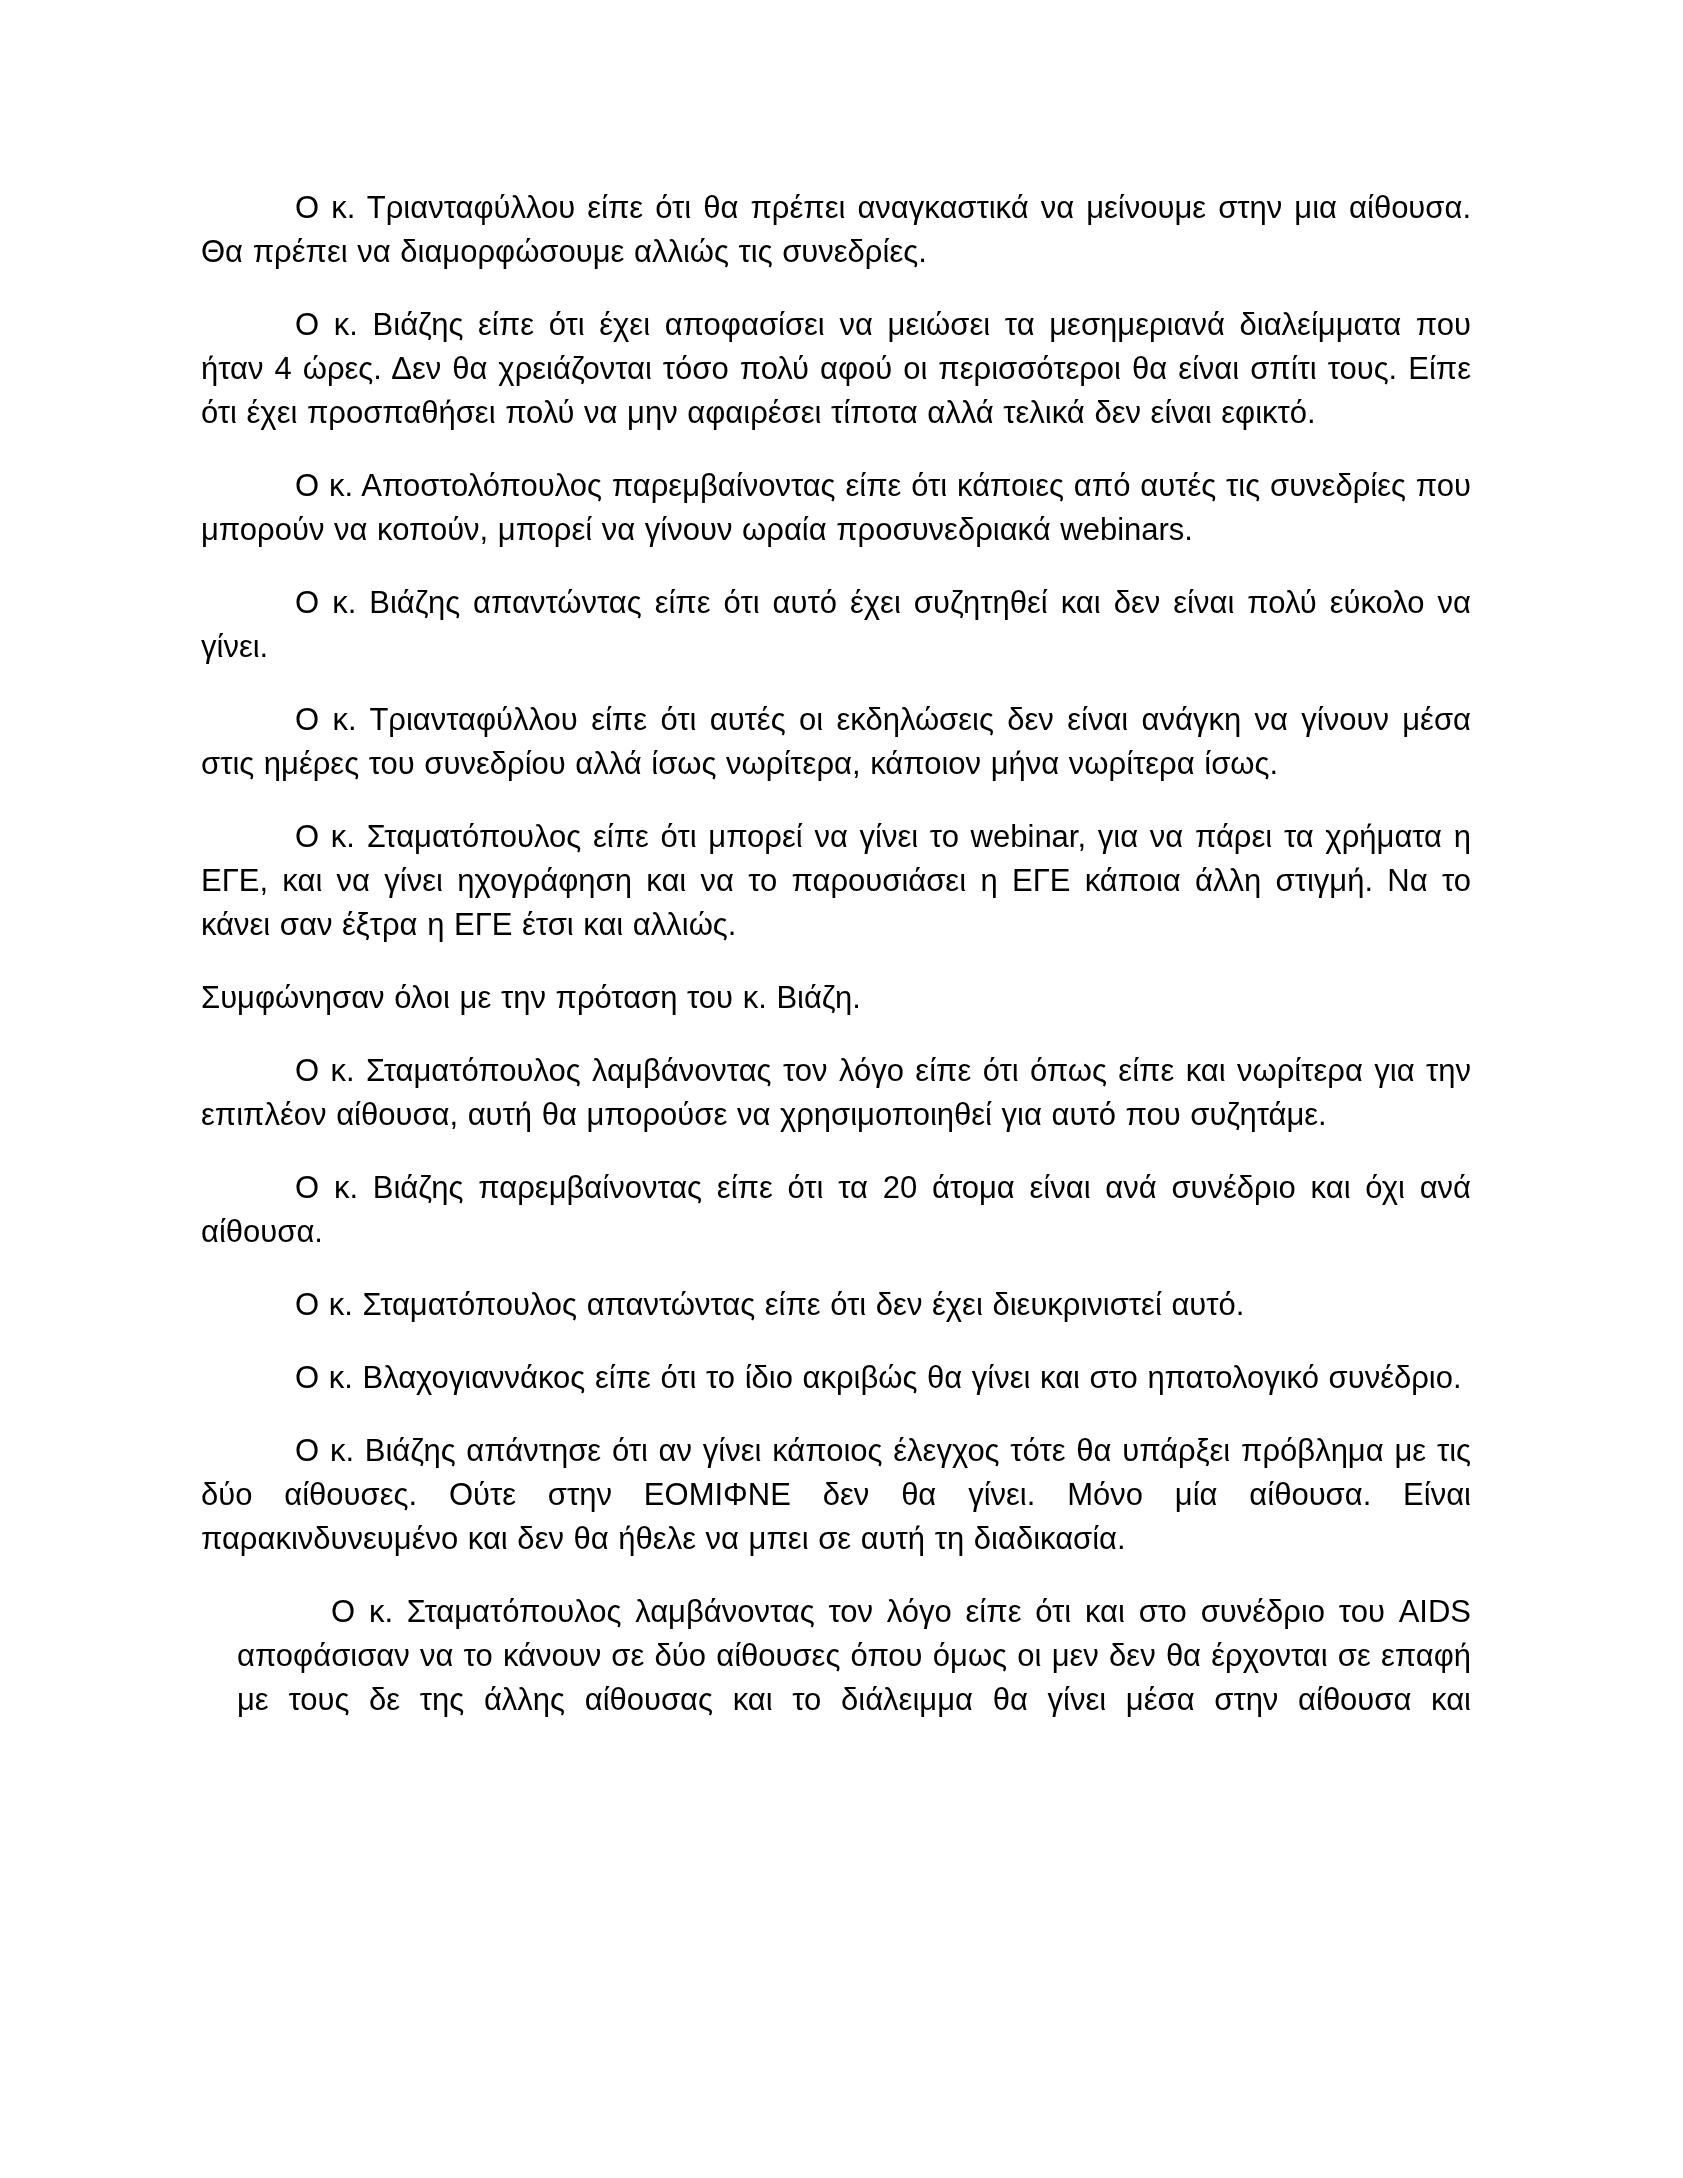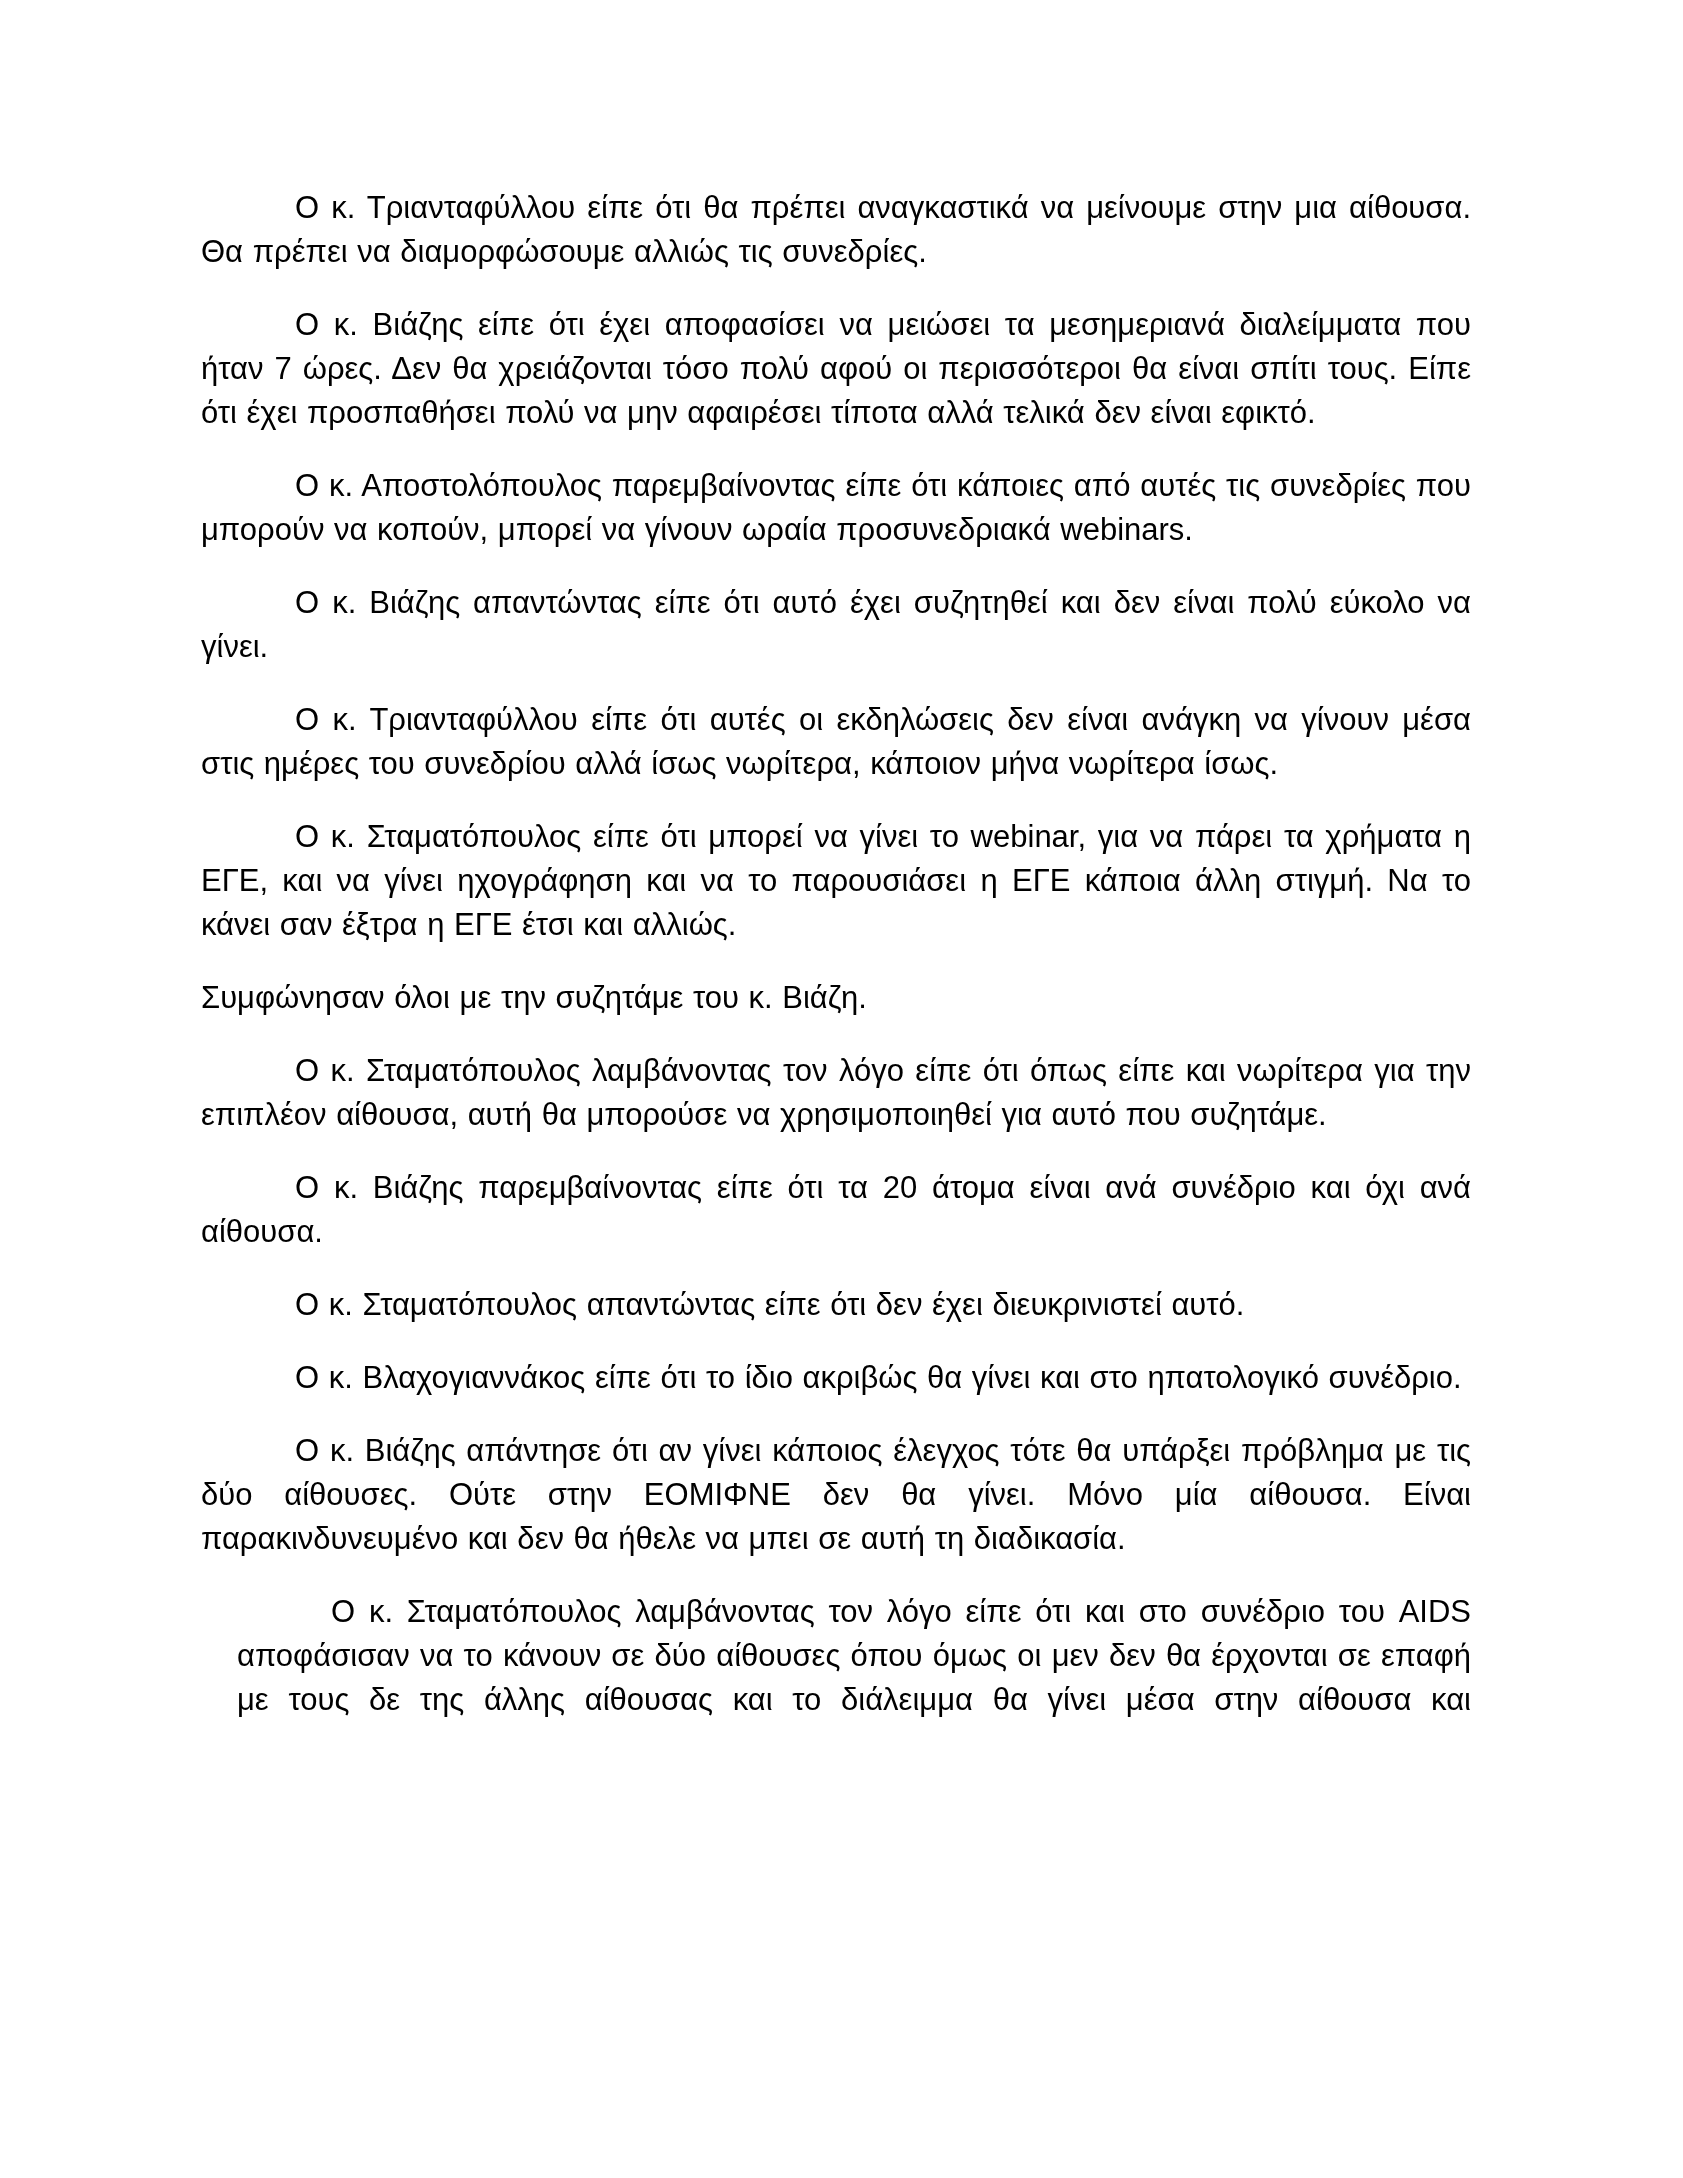--- a/index.html
+++ b/index.html
@@ -44,26 +44,26 @@
     text-align-last: justify;
     margin-left: 36px;
   }
 </style>
 </head>
 <body>
 
 <div class="page">
   <div class="text-block">
     <p>Ο κ. Τριανταφύλλου είπε ότι θα πρέπει αναγκαστικά να μείνουμε στην μια αίθουσα. Θα πρέπει να διαμορφώσουμε αλλιώς τις συνεδρίες.</p>
-    <p>Ο κ. Βιάζης είπε ότι έχει αποφασίσει να μειώσει τα μεσημεριανά διαλείμματα που ήταν 7 ώρες. Δεν θα χρειάζονται τόσο πολύ αφού οι περισσότεροι θα είναι σπίτι τους. Είπε ότι έχει προσπαθήσει πολύ να μην αφαιρέσει τίποτα αλλά τελικά δεν είναι εφικτό.</p>
+    <p>Ο κ. Βιάζης είπε ότι έχει αποφασίσει να μειώσει τα μεσημεριανά διαλείμματα που ήταν 4 ώρες. Δεν θα χρειάζονται τόσο πολύ αφού οι περισσότεροι θα είναι σπίτι τους. Είπε ότι έχει προσπαθήσει πολύ να μην αφαιρέσει τίποτα αλλά τελικά δεν είναι εφικτό.</p>
     <p>Ο κ. Αποστολόπουλος παρεμβαίνοντας είπε ότι κάποιες από αυτές τις συνεδρίες που μπορούν να κοπούν, μπορεί να γίνουν ωραία προσυνεδριακά webinars.</p>
     <p>Ο κ. Βιάζης απαντώντας είπε ότι αυτό έχει συζητηθεί και δεν είναι πολύ εύκολο να γίνει.</p>
     <p>Ο κ. Τριανταφύλλου είπε ότι αυτές οι εκδηλώσεις δεν είναι ανάγκη να γίνουν μέσα στις ημέρες του συνεδρίου αλλά ίσως νωρίτερα, κάποιον μήνα νωρίτερα ίσως.</p>
     <p>Ο κ. Σταματόπουλος είπε ότι μπορεί να γίνει το webinar, για να πάρει τα χρήματα η ΕΓΕ, και να γίνει ηχογράφηση και να το παρουσιάσει η ΕΓΕ κάποια άλλη στιγμή.  Να το κάνει σαν έξτρα η ΕΓΕ έτσι και αλλιώς.</p>
-    <p class="no-indent">Συμφώνησαν όλοι με την συζητάμε του κ. Βιάζη.</p>
+    <p class="no-indent">Συμφώνησαν όλοι με την πρόταση του κ. Βιάζη.</p>
     <p>Ο κ. Σταματόπουλος λαμβάνοντας τον λόγο είπε ότι όπως είπε και νωρίτερα για την επιπλέον αίθουσα, αυτή θα μπορούσε να χρησιμοποιηθεί για αυτό που συζητάμε.</p>
     <p>Ο κ. Βιάζης παρεμβαίνοντας είπε ότι τα 20 άτομα είναι ανά συνέδριο και όχι ανά αίθουσα.</p>
     <p>Ο κ. Σταματόπουλος απαντώντας είπε ότι δεν έχει διευκρινιστεί αυτό.</p>
     <p>Ο κ. Βλαχογιαννάκος είπε ότι το ίδιο ακριβώς θα γίνει και στο ηπατολογικό συνέδριο.</p>
     <p>Ο κ. Βιάζης απάντησε ότι αν γίνει κάποιος έλεγχος τότε θα υπάρξει πρόβλημα με τις δύο αίθουσες. Ούτε στην ΕΟΜΙΦΝΕ δεν θα γίνει. Μόνο μία αίθουσα. Είναι παρακινδυνευμένο και δεν θα ήθελε να μπει σε αυτή τη διαδικασία.</p>
     <p class="continued">Ο κ. Σταματόπουλος λαμβάνοντας τον λόγο είπε ότι και στο συνέδριο του AIDS αποφάσισαν να το κάνουν σε δύο αίθουσες όπου όμως οι μεν δεν θα έρχονται σε επαφή με τους δε της άλλης αίθουσας και το διάλειμμα θα γίνει μέσα στην αίθουσα και</p>
   </div>
 </div>
 
 

